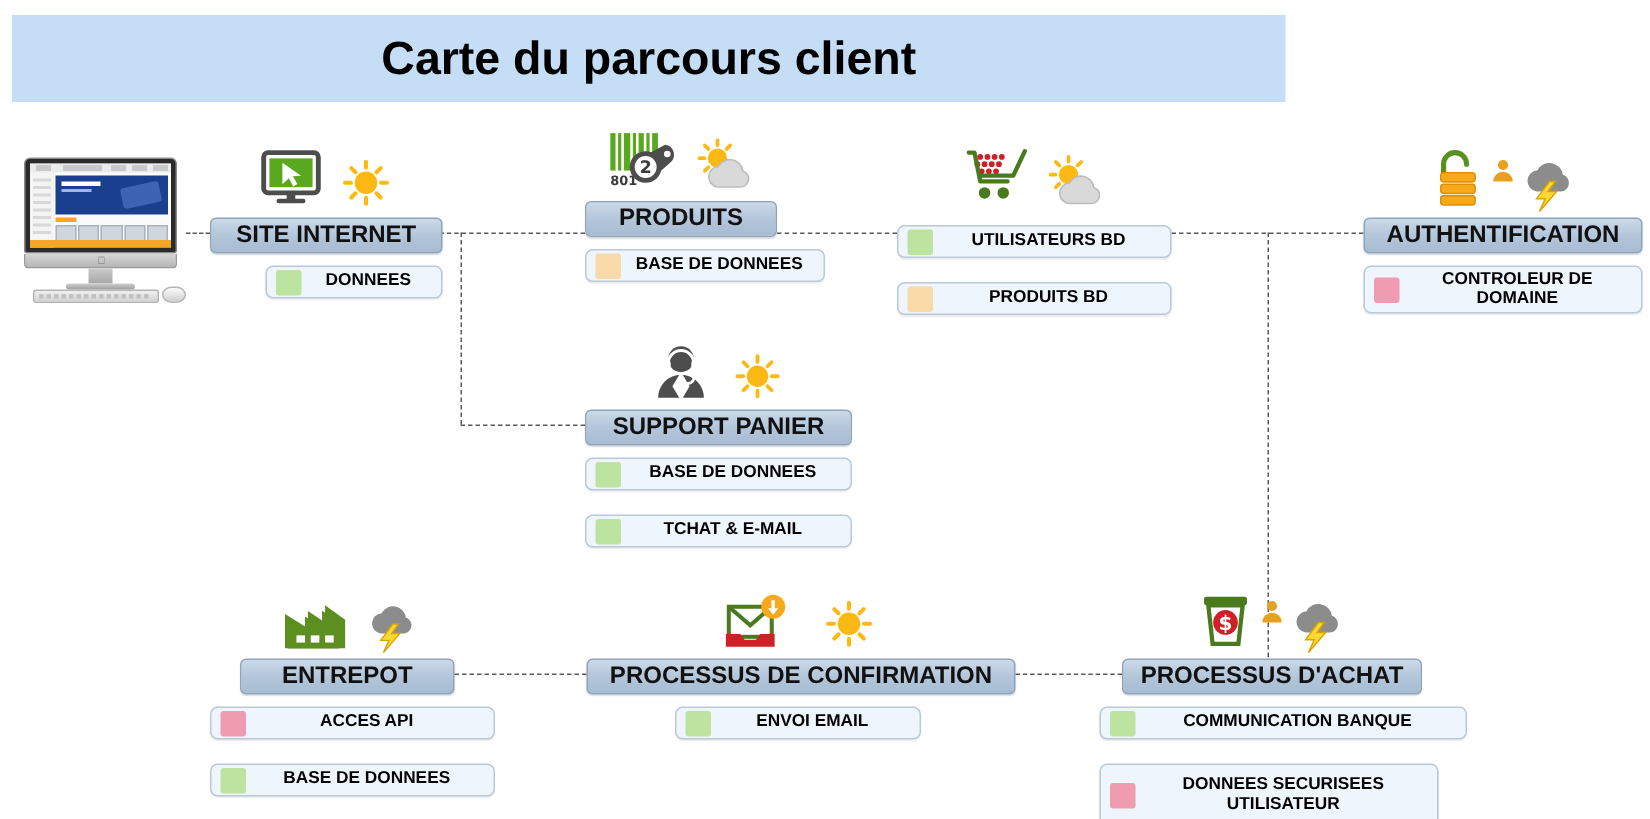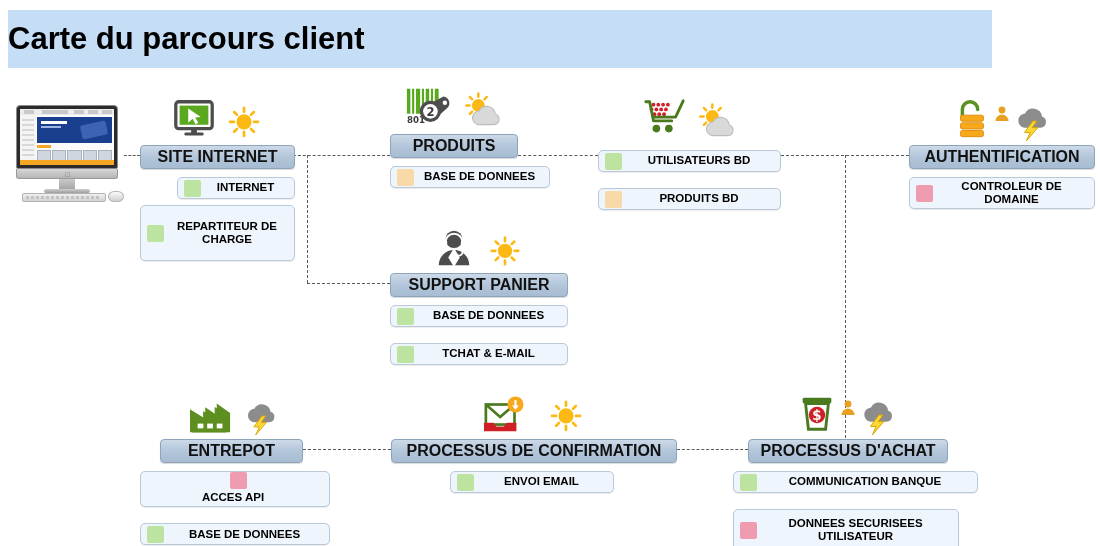--- a/index.html
+++ b/index.html
@@ -7,23 +7,23 @@
     width:1100px;height:546px;
     background:#ffffff;
     font-family:"Liberation Sans", sans-serif;
     overflow:hidden;
     position:relative;
   }
   #canvas{position:relative;width:1100px;height:546px;}
 
   
   .title-banner{
-    position:absolute;left:8px;top:10px;width:984px;height:58px;
+    position:absolute;left:8px;top:10px;width:849px;height:58px;
     background:#c5ddf5;
-    display:flex;align-items:center;justify-content:flex-start;
+    display:flex;align-items:center;justify-content:center;
   }
   .title-text{
     font-size:31px;font-weight:bold;color:#000;
     font-family:"Liberation Sans", sans-serif;
     letter-spacing:0px;
   }
 
   
   .hline{position:absolute;height:0;border-top:1px dashed #5a5a5a;}
   .vline{position:absolute;width:0;border-left:1px dashed #5a5a5a;}
@@ -222,25 +222,21 @@
           <line x1="12.8" y1="13.8" x2="16" y2="17"></line>
           <line x1="32" y1="33" x2="35.2" y2="36.2"></line>
           <line x1="35.2" y1="13.8" x2="32" y2="17"></line>
           <line x1="16" y1="33" x2="12.8" y2="36.2"></line>
         </g>
       </svg>
     </div>
     <div class="hdr">SITE INTERNET</div>
     <div class="item" style="margin-left:37px;width:118px;margin-top:8px;">
       <span class="sw green"></span>
-      <span class="item-label">INTERNET</span>
-    </div>
-    <div class="item tall" style="margin-left:0px;width:155px;margin-top:6px;">
-      <span class="sw green"></span>
-      <span class="item-label">REPARTITEUR DE CHARGE</span>
+      <span class="item-label">DONNEES</span>
     </div>
   </div>
 
   <div class="node" style="left:390px;top:77px;width:128px;">
     <div class="node-icons">
       <svg class="ico" width="50" height="48" viewBox="0 0 52 48">
         <g fill="#5aa81e">
           <rect x="3" y="5" width="3.6" height="26"></rect>
           <rect x="8.4" y="5" width="2.2" height="26"></rect>
           <rect x="12.4" y="5" width="4.4" height="26"></rect>
@@ -391,21 +387,21 @@
           <rect x="20" y="31" width="6" height="5"></rect>
           <rect x="30" y="31" width="6" height="5"></rect>
         </g>
       </svg>
       <svg class="ico" width="40" height="40" viewBox="0 0 44 44">
         <path d="M13 29 a7.5 7.5 0 0 1 0.6 -14.9 a9.5 9.5 0 0 1 17.8 3.2 a6 6 0 0 1 -1.4 11.7 Z" fill="#8c8c8c"></path>
         <polygon points="22,22 13,34 19,34 15,43 27,29 21,29 26,22" fill="#fdd835" stroke="#d9a300" stroke-width="1"></polygon>
       </svg>
     </div>
     <div class="hdr" style="margin-left:20px;width:143px;">ENTREPOT</div>
-    <div class="item" style="width:190px;margin-top:8px;flex-direction:column;">
+    <div class="item" style="width:190px;margin-top:8px;">
       <span class="sw pink"></span>
       <span class="item-label">ACCES API</span>
     </div>
     <div class="item" style="width:190px;">
       <span class="sw green"></span>
       <span class="item-label">BASE DE DONNEES</span>
     </div>
     <div class="item" style="width:190px;">
       <span class="sw green"></span>
       <span class="item-label">SECURITE</span>

